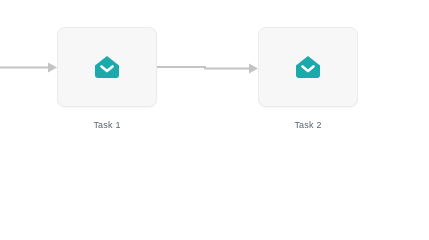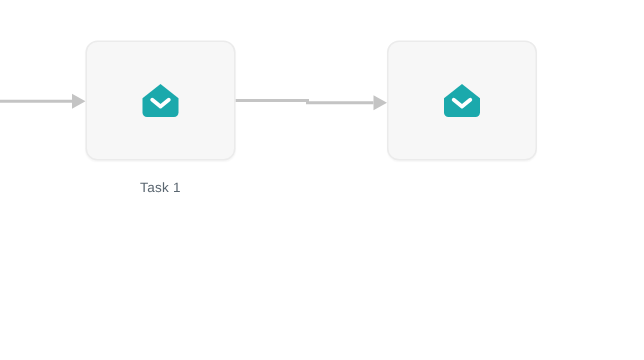--- a/index.html
+++ b/index.html
@@ -93,14 +93,15 @@
     <span class="node-icon">
       <svg width="26" height="24" viewBox="0 0 26 24" xmlns="http://www.w3.org/2000/svg">
         <path d="M13 1 L25 10.5 L25 20 A3 3 0 0 1 22 23 L4 23 A3 3 0 0 1 1 20 L1 10.5 Z" fill="#1ba9ac"></path>
         <path d="M7.5 11.5 L13 16 L18.5 11.5" fill="none" stroke="#ffffff" stroke-width="2.6" stroke-linecap="round" stroke-linejoin="round"></path>
       </svg>
     </span>
   </div>
 
   <div id="label-task-1" class="node-label">Task 1</div>
 
+  <div id="label-task-2" class="node-label">Task 2</div>
 
 </div>
 
 </body></html>

